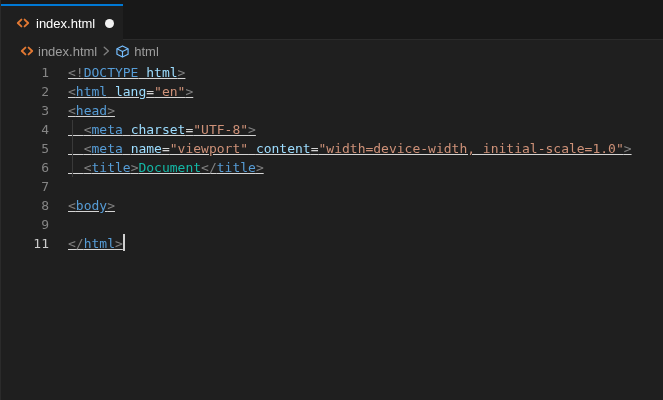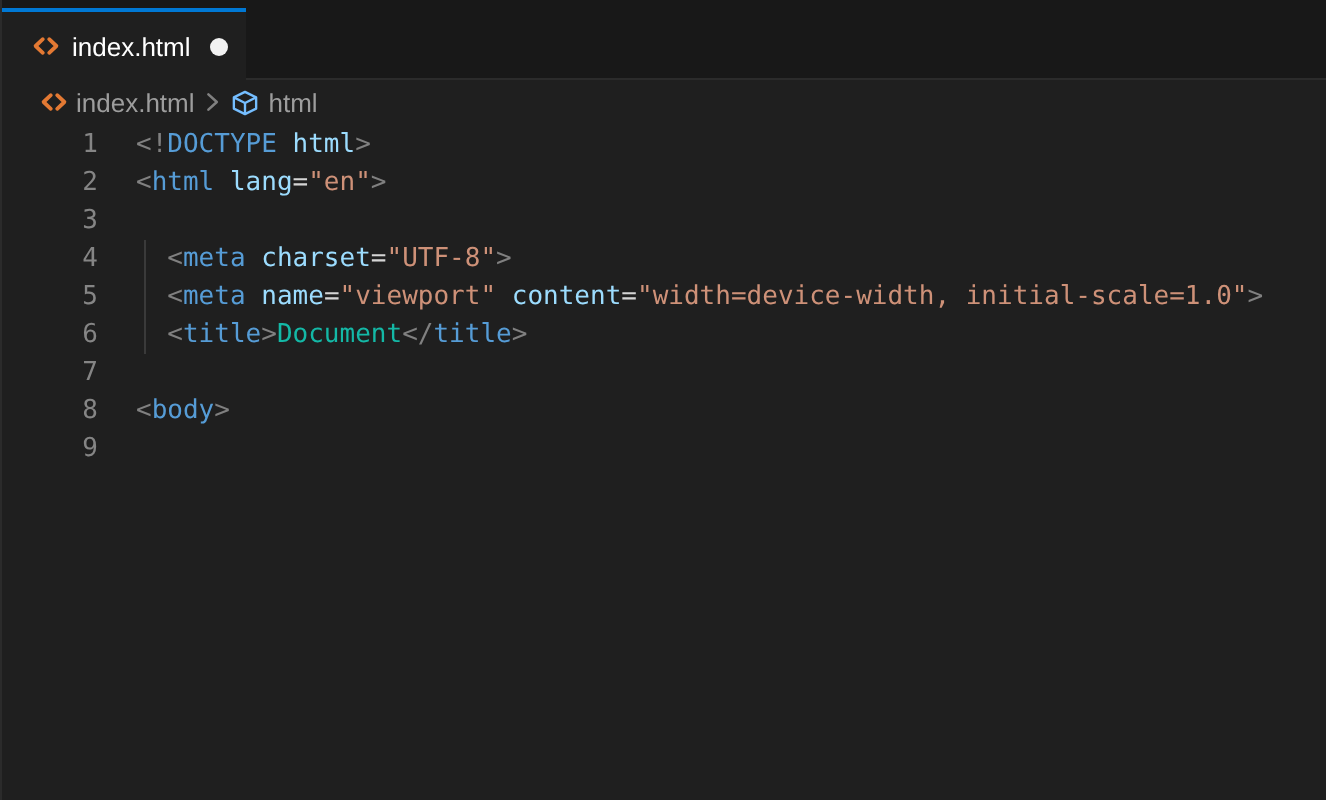--- a/index.html
+++ b/index.html
@@ -21,21 +21,21 @@
   
   .breadcrumbs{height:22px;display:flex;align-items:center;padding-left:19px;color:#9d9d9d;font-size:13px;}
   .crumb{display:flex;align-items:center;gap:4px;cursor:pointer;}
   .crumb-sep{display:flex;align-items:center;margin:0 2px;}
   
   .editor{padding-top:1px;}
   .line{display:flex;height:19px;line-height:19px;position:relative;white-space:pre;
         font-family:"DejaVu Sans Mono","Liberation Mono",monospace;font-size:13px;}
   .ln{width:48px;text-align:right;color:#858585;flex:none;user-select:none;}
   .ln.active{color:#cccccc;}
-  .code{padding-left:19px;color:#d4d4d4;}
+  .code{padding-left:19px;color:#d4d4d4;text-decoration:underline;}
   .guide{position:absolute;left:71px;top:0;bottom:0;width:1px;background:#3a3a3a;}
   .tk-p{color:#808080;}  
   .tk-t{color:#569cd6;}  
   .tk-a{color:#9cdcfe;}  
   .tk-s{color:#ce9178;}  
   .tk-o{color:#d4d4d4;}  
   .tk-x{color:#14b8a6;}  
   .cursor{display:inline-block;width:2px;height:17px;background:#d0d0d0;vertical-align:-3px;}
 </style>
 </head>
@@ -79,22 +79,23 @@
           <line x1="7" y1="7" x2="7" y2="12.2"></line>
         </svg>
       </span>
       <span>html</span>
     </span>
   </div>
 
   <div class="editor">
       <div class="line"><span class="ln">1</span><span class="code"><span class="tk-p">&lt;!</span><span class="tk-t">DOCTYPE</span><span class="tk-a"> html</span><span class="tk-p">&gt;</span></span></div>
       <div class="line"><span class="ln">2</span><span class="code"><span class="tk-p">&lt;</span><span class="tk-t">html</span><span class="tk-x"> </span><span class="tk-a">lang</span><span class="tk-o">=</span><span class="tk-s">"en"</span><span class="tk-p">&gt;</span></span></div>
-      <div class="line"><span class="ln">3</span></div>
+      <div class="line"><span class="ln">3</span><span class="code"><span class="tk-p">&lt;</span><span class="tk-t">head</span><span class="tk-p">&gt;</span></span></div>
       <div class="line"><span class="guide"></span><span class="ln">4</span><span class="code"><span class="tk-x">  </span><span class="tk-p">&lt;</span><span class="tk-t">meta</span><span class="tk-x"> </span><span class="tk-a">charset</span><span class="tk-o">=</span><span class="tk-s">"UTF-8"</span><span class="tk-p">&gt;</span></span></div>
       <div class="line"><span class="guide"></span><span class="ln">5</span><span class="code"><span class="tk-x">  </span><span class="tk-p">&lt;</span><span class="tk-t">meta</span><span class="tk-x"> </span><span class="tk-a">name</span><span class="tk-o">=</span><span class="tk-s">"viewport"</span><span class="tk-x"> </span><span class="tk-a">content</span><span class="tk-o">=</span><span class="tk-s">"width=device-width, initial-scale=1.0"</span><span class="tk-p">&gt;</span></span></div>
       <div class="line"><span class="guide"></span><span class="ln">6</span><span class="code"><span class="tk-x">  </span><span class="tk-p">&lt;</span><span class="tk-t">title</span><span class="tk-p">&gt;</span><span class="tk-x">Document</span><span class="tk-p">&lt;/</span><span class="tk-t">title</span><span class="tk-p">&gt;</span></span></div>
       <div class="line"><span class="ln">7</span></div>
       <div class="line"><span class="ln">8</span><span class="code"><span class="tk-p">&lt;</span><span class="tk-t">body</span><span class="tk-p">&gt;</span></span></div>
       <div class="line"><span class="ln">9</span><span class="code"></span></div>
+      <div class="line"><span class="ln active">11</span><span class="code"><span class="tk-p">&lt;/</span><span class="tk-t">html</span><span class="tk-p">&gt;</span><span class="cursor"></span></span></div>
     </div>
 
 </div>
 
 </body></html>

